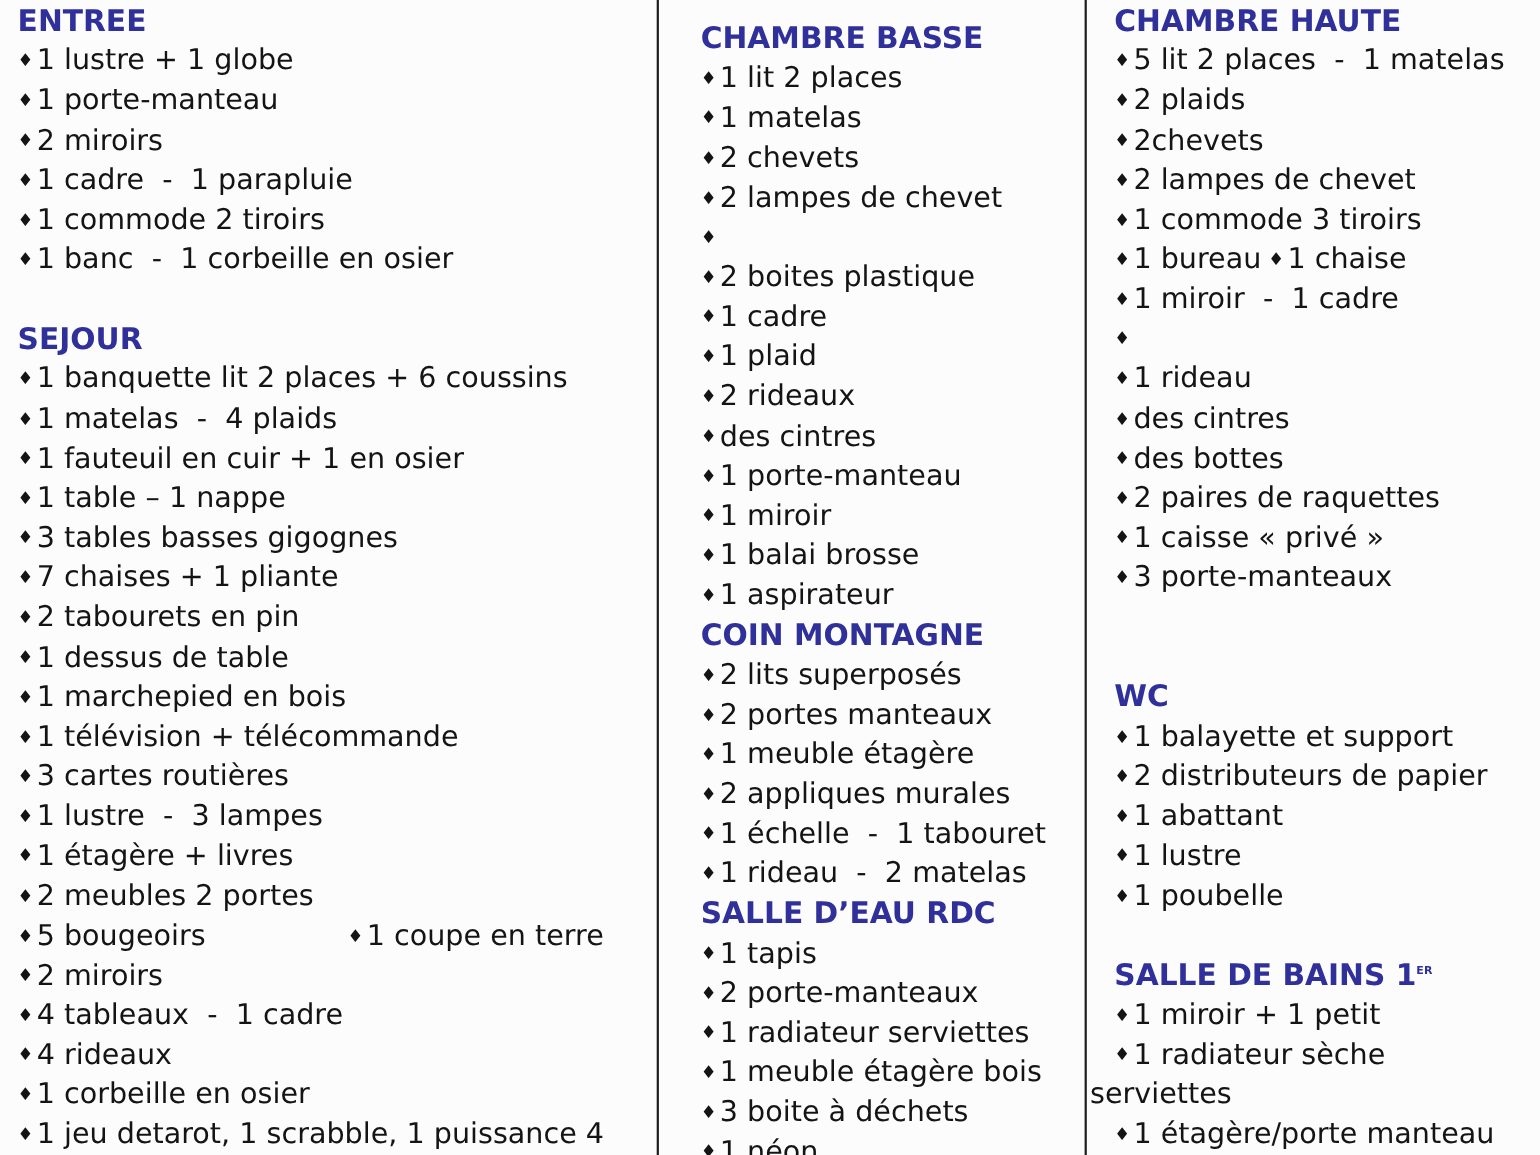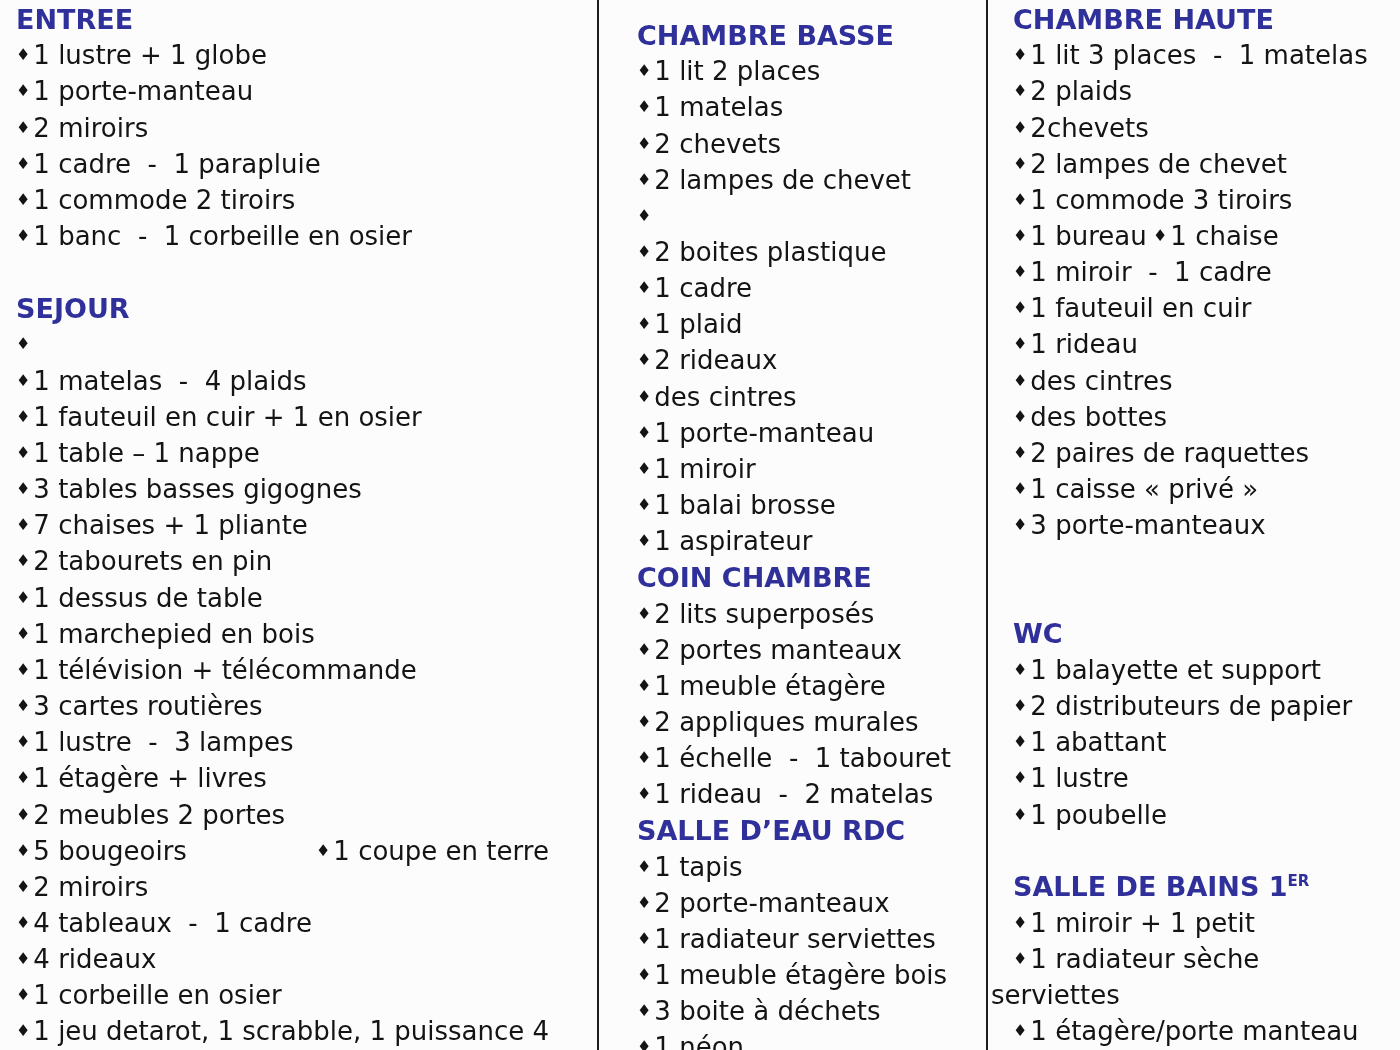--- a/index.html
+++ b/index.html
@@ -28,36 +28,36 @@
     position:relative;white-space:pre;
   }
   .row.h{color:var(--heading);font-weight:bold;font-size:27px;}
   .row.i,.row.i2,.row.p{color:var(--text);font-size:26px;}
   .bullet{font-size:16px;margin-right:3px;line-height:1;color:var(--text);}
   .grp{display:flex;align-items:center;white-space:pre;}
   .part-b{position:absolute;top:0;height:100%;}
   #col-left .part-b{left:300px;}
   #col-right .part-b{left:140px;}
   .row.p .text{margin-left:-22px;}
-  sup{font-size:15px;vertical-align:super;line-height:0;}
+  sup{font-size:10px;vertical-align:super;line-height:0;}
 </style>
 </head>
 <body>
 
 <div class="col" id="col-left">
     <div class="row h"><span class="htext">ENTREE</span></div>
     <div class="row i"><span class="bullet">♦</span><span class="text">1 lustre + 1 globe</span></div>
     <div class="row i"><span class="bullet">♦</span><span class="text">1 porte-manteau</span></div>
     <div class="row i"><span class="bullet">♦</span><span class="text">2 miroirs</span></div>
     <div class="row i"><span class="bullet">♦</span><span class="text">1 cadre  -  1 parapluie</span></div>
     <div class="row i"><span class="bullet">♦</span><span class="text">1 commode 2 tiroirs</span></div>
     <div class="row i"><span class="bullet">♦</span><span class="text">1 banc  -  1 corbeille en osier</span></div>
     <div class="row blank"></div>
     <div class="row h"><span class="htext">SEJOUR</span></div>
-    <div class="row i"><span class="bullet">♦</span></div>
+    <div class="row i"><span class="bullet">♦</span><span class="text">1 banquette lit 2 places + 6 coussins</span></div>
     <div class="row i"><span class="bullet">♦</span><span class="text">1 matelas  -  4 plaids</span></div>
     <div class="row i"><span class="bullet">♦</span><span class="text">1 fauteuil en cuir + 1 en osier</span></div>
     <div class="row i"><span class="bullet">♦</span><span class="text">1 table – 1 nappe</span></div>
     <div class="row i"><span class="bullet">♦</span><span class="text">3 tables basses gigognes</span></div>
     <div class="row i"><span class="bullet">♦</span><span class="text">7 chaises + 1 pliante</span></div>
     <div class="row i"><span class="bullet">♦</span><span class="text">2 tabourets en pin</span></div>
     <div class="row i"><span class="bullet">♦</span><span class="text">1 dessus de table</span></div>
     <div class="row i"><span class="bullet">♦</span><span class="text">1 marchepied en bois</span></div>
     <div class="row i"><span class="bullet">♦</span><span class="text">1 télévision + télécommande</span></div>
     <div class="row i"><span class="bullet">♦</span><span class="text">3 cartes routières</span></div>
@@ -81,46 +81,46 @@
     <div class="row i"><span class="bullet">♦</span></div>
     <div class="row i"><span class="bullet">♦</span><span class="text">2 boites plastique</span></div>
     <div class="row i"><span class="bullet">♦</span><span class="text">1 cadre</span></div>
     <div class="row i"><span class="bullet">♦</span><span class="text">1 plaid</span></div>
     <div class="row i"><span class="bullet">♦</span><span class="text">2 rideaux</span></div>
     <div class="row i"><span class="bullet">♦</span><span class="text">des cintres</span></div>
     <div class="row i"><span class="bullet">♦</span><span class="text">1 porte-manteau</span></div>
     <div class="row i"><span class="bullet">♦</span><span class="text">1 miroir</span></div>
     <div class="row i"><span class="bullet">♦</span><span class="text">1 balai brosse</span></div>
     <div class="row i"><span class="bullet">♦</span><span class="text">1 aspirateur</span></div>
-    <div class="row h"><span class="htext">COIN CHAMBRE</span></div>
+    <div class="row h"><span class="htext">COIN MONTAGNE</span></div>
     <div class="row i"><span class="bullet">♦</span><span class="text">2 lits superposés</span></div>
     <div class="row i"><span class="bullet">♦</span><span class="text">2 portes manteaux</span></div>
     <div class="row i"><span class="bullet">♦</span><span class="text">1 meuble étagère</span></div>
     <div class="row i"><span class="bullet">♦</span><span class="text">2 appliques murales</span></div>
     <div class="row i"><span class="bullet">♦</span><span class="text">1 échelle  -  1 tabouret</span></div>
     <div class="row i"><span class="bullet">♦</span><span class="text">1 rideau  -  2 matelas</span></div>
     <div class="row h"><span class="htext">SALLE D’EAU RDC</span></div>
     <div class="row i"><span class="bullet">♦</span><span class="text">1 tapis</span></div>
     <div class="row i"><span class="bullet">♦</span><span class="text">2 porte-manteaux</span></div>
     <div class="row i"><span class="bullet">♦</span><span class="text">1 radiateur serviettes</span></div>
     <div class="row i"><span class="bullet">♦</span><span class="text">1 meuble étagère bois</span></div>
     <div class="row i"><span class="bullet">♦</span><span class="text">3 boite à déchets</span></div>
     <div class="row i"><span class="bullet">♦</span><span class="text">1 néon</span></div>
   </div>
 <div class="divider" id="divider-2"></div>
 <div class="col" id="col-right">
     <div class="row h"><span class="htext">CHAMBRE HAUTE</span></div>
-    <div class="row i"><span class="bullet">♦</span><span class="text">1 lit 3 places  -  1 matelas</span></div>
+    <div class="row i"><span class="bullet">♦</span><span class="text">5 lit 2 places  -  1 matelas</span></div>
     <div class="row i"><span class="bullet">♦</span><span class="text">2 plaids</span></div>
     <div class="row i"><span class="bullet">♦</span><span class="text">2chevets</span></div>
     <div class="row i"><span class="bullet">♦</span><span class="text">2 lampes de chevet</span></div>
     <div class="row i"><span class="bullet">♦</span><span class="text">1 commode 3 tiroirs</span></div>
     <div class="row i2"><span class="grp part-a"><span class="bullet">♦</span><span class="text">1 bureau</span></span><span class="grp part-b"><span class="bullet">♦</span><span class="text">1 chaise</span></span></div>
     <div class="row i"><span class="bullet">♦</span><span class="text">1 miroir  -  1 cadre</span></div>
-    <div class="row i"><span class="bullet">♦</span><span class="text">1 fauteuil en cuir</span></div>
+    <div class="row i"><span class="bullet">♦</span></div>
     <div class="row i"><span class="bullet">♦</span><span class="text">1 rideau</span></div>
     <div class="row i"><span class="bullet">♦</span><span class="text">des cintres</span></div>
     <div class="row i"><span class="bullet">♦</span><span class="text">des bottes</span></div>
     <div class="row i"><span class="bullet">♦</span><span class="text">2 paires de raquettes</span></div>
     <div class="row i"><span class="bullet">♦</span><span class="text">1 caisse « privé »</span></div>
     <div class="row i"><span class="bullet">♦</span><span class="text">3 porte-manteaux</span></div>
     <div class="row blank"></div>
     <div class="row blank"></div>
     <div class="row h"><span class="htext">WC</span></div>
     <div class="row i"><span class="bullet">♦</span><span class="text">1 balayette et support</span></div>

